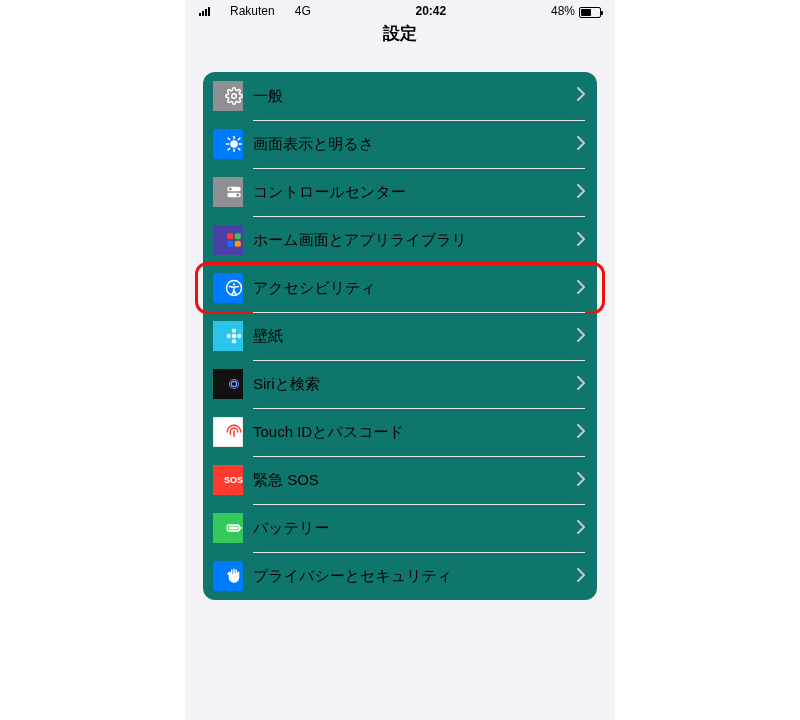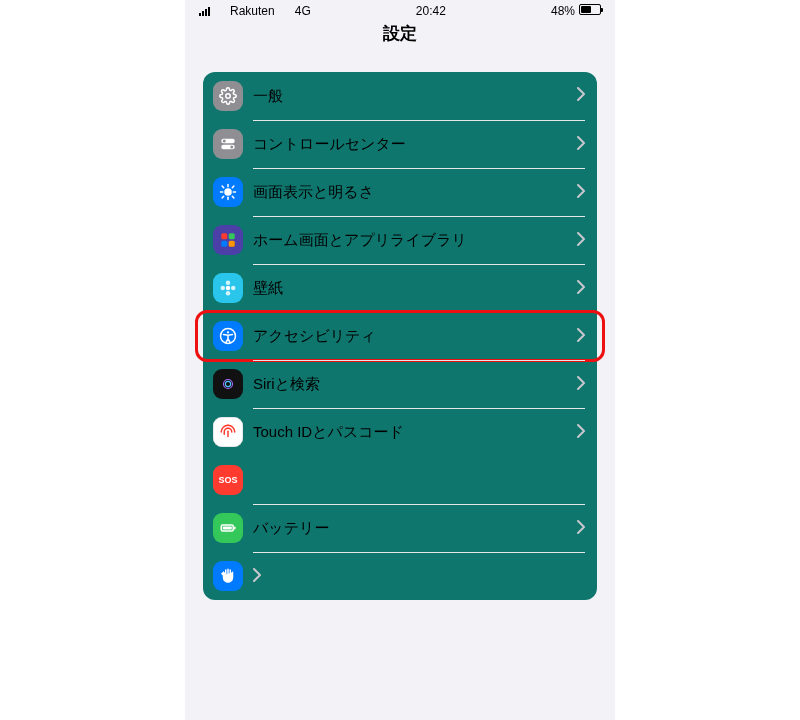--- a/index.html
+++ b/index.html
@@ -22,21 +22,21 @@
       height: 22px;
       display: flex;
       justify-content: space-between;
       align-items: center;
       padding: 0 14px;
       font-size: 12px;
       font-weight: 500;
       color: #000;
     }
     .status-left { display: flex; align-items: center; gap: 20px; }
-    .status-right { display: flex; align-items: flex-start; gap: 4px; }
+    .status-right { display: flex; align-items: flex-end; gap: 4px; }
     .signal-icon { display: inline-flex; align-items: flex-end; gap: 1px; }
     .signal-icon span { width: 2px; background: #000; display: inline-block; }
     .signal-icon span:nth-child(1){height:3px}
     .signal-icon span:nth-child(2){height:5px}
     .signal-icon span:nth-child(3){height:7px}
     .signal-icon span:nth-child(4){height:9px}
     .battery-icon {
       width: 22px; height: 11px; border:1px solid #000; border-radius:2px;
       position: relative; display:inline-block;
     }
@@ -61,22 +61,22 @@
       height:48px;
       padding: 0 12px 0 10px;
       position:relative;
     }
     .row + .row .row-inner { border-top:0.5px solid #e5e5ea; }
     .row-inner {
       flex:1; display:flex; align-items:center; height:100%;
       margin-left:10px;
     }
     .icon {
-      width:30px; height:30px; border-radius:9px;
-      display:flex; align-items:center; justify-content:center;
+      width:30px; height:30px; border-radius:0;
+      display:flex; align-items:center; justify-content:flex-end;
       flex-shrink:0;
     }
     .icon svg { width:18px; height:18px; }
     .label { font-size:15px; color:#000; flex:1; }
     .chevron { color:#c7c7cc; }
     .chevron svg { width:8px; height:14px; }
     .highlight {
       position:absolute; left:-8px; right:-8px; top:-2px; bottom:-2px;
       border:3px solid #e11; border-radius:12px; pointer-events:none;
     }
@@ -90,21 +90,21 @@
     <div class="status-left">
       <span class="signal-icon">
           <span></span>
           <span></span>
           <span></span>
           <span></span>
         </span>
       <span>Rakuten</span>
       <span>4G</span>
     </div>
-    <div style="font-weight:400">20:42</div>
+    <div style="font-weight:700">20:42</div>
     <div class="status-right">
       <span>48%</span>
       <span class="battery-icon">
           <span class="battery-fill"></span>
         </span>
     </div>
   </div>
 
   <div class="header">
     <span>設定</span>
@@ -113,36 +113,20 @@
   <div class="list" id="list">
       <div class="row">
         <div class="icon" style="background: rgb(142, 142, 147);">
           <svg viewBox="0 0 24 24" fill="none" stroke="#fff" stroke-width="2" stroke-linecap="round" stroke-linejoin="round">
             <circle cx="12" cy="12" r="3"></circle>
             <path d="M19.4 15a1.7 1.7 0 0 0 .3 1.8l.1.1a2 2 0 1 1-2.8 2.8l-.1-.1a1.7 1.7 0 0 0-1.8-.3 1.7 1.7 0 0 0-1 1.5V21a2 2 0 1 1-4 0v-.1a1.7 1.7 0 0 0-1-1.5 1.7 1.7 0 0 0-1.8.3l-.1.1a2 2 0 1 1-2.8-2.8l.1-.1a1.7 1.7 0 0 0 .3-1.8 1.7 1.7 0 0 0-1.5-1H3a2 2 0 1 1 0-4h.1a1.7 1.7 0 0 0 1.5-1 1.7 1.7 0 0 0-.3-1.8l-.1-.1a2 2 0 1 1 2.8-2.8l.1.1a1.7 1.7 0 0 0 1.8.3 1.7 1.7 0 0 0 1-1.5V3a2 2 0 1 1 4 0v.1a1.7 1.7 0 0 0 1 1.5 1.7 1.7 0 0 0 1.8-.3l.1-.1a2 2 0 1 1 2.8 2.8l-.1.1a1.7 1.7 0 0 0-.3 1.8 1.7 1.7 0 0 0 1.5 1H21a2 2 0 1 1 0 4h-.1a1.7 1.7 0 0 0-1.5 1z"></path>
           </svg>
         </div>
         <div class="row-inner">
           <span class="label">一般</span>
-          <span class="chevron"><svg viewBox="0 0 8 14">
-              <path d="M1 1l6 6-6 6" fill="none" stroke="#c7c7cc" stroke-width="2" stroke-linecap="round" stroke-linejoin="round"></path>
-            </svg></span>
-        </div>
-      </div>
-      <div class="row">
-        <div class="icon" style="background: rgb(142, 142, 147);">
-          <svg viewBox="0 0 24 24" fill="#fff">
-            <rect x="3" y="5" width="18" height="6" rx="3"></rect>
-            <rect x="3" y="13" width="18" height="6" rx="3"></rect>
-            <circle cx="7" cy="8" r="2" fill="#8e8e93"></circle>
-            <circle cx="17" cy="16" r="2" fill="#8e8e93"></circle>
-          </svg>
-        </div>
-        <div class="row-inner">
-          <span class="label">コントロールセンター</span>
           <span class="chevron"><svg viewBox="0 0 8 14">
               <path d="M1 1l6 6-6 6" fill="none" stroke="#c7c7cc" stroke-width="2" stroke-linecap="round" stroke-linejoin="round"></path>
             </svg></span>
         </div>
       </div>
       <div class="row">
         <div class="icon" style="background: rgb(0, 122, 255);">
           <svg viewBox="0 0 24 24" fill="none" stroke="#fff" stroke-width="2" stroke-linecap="round" stroke-linejoin="round">
             <circle cx="12" cy="12" r="4" fill="#fff"></circle>
             <line x1="12" y1="2" x2="12" y2="5"></line>
@@ -156,67 +140,83 @@
           </svg>
         </div>
         <div class="row-inner">
           <span class="label">画面表示と明るさ</span>
           <span class="chevron"><svg viewBox="0 0 8 14">
               <path d="M1 1l6 6-6 6" fill="none" stroke="#c7c7cc" stroke-width="2" stroke-linecap="round" stroke-linejoin="round"></path>
             </svg></span>
         </div>
       </div>
       <div class="row">
+        <div class="icon" style="background: rgb(142, 142, 147);">
+          <svg viewBox="0 0 24 24" fill="#fff">
+            <rect x="3" y="5" width="18" height="6" rx="3"></rect>
+            <rect x="3" y="13" width="18" height="6" rx="3"></rect>
+            <circle cx="7" cy="8" r="2" fill="#8e8e93"></circle>
+            <circle cx="17" cy="16" r="2" fill="#8e8e93"></circle>
+          </svg>
+        </div>
+        <div class="row-inner">
+          <span class="label">コントロールセンター</span>
+          <span class="chevron"><svg viewBox="0 0 8 14">
+              <path d="M1 1l6 6-6 6" fill="none" stroke="#c7c7cc" stroke-width="2" stroke-linecap="round" stroke-linejoin="round"></path>
+            </svg></span>
+        </div>
+      </div>
+      <div class="row">
         <div class="icon" style="background: rgb(75, 63, 168);">
           <svg viewBox="0 0 24 24">
             <rect x="3" y="3" width="8" height="8" rx="2" fill="#ff3b30"></rect>
             <rect x="13" y="3" width="8" height="8" rx="2" fill="#34c759"></rect>
             <rect x="3" y="13" width="8" height="8" rx="2" fill="#007aff"></rect>
             <rect x="13" y="13" width="8" height="8" rx="2" fill="#ff9500"></rect>
           </svg>
         </div>
         <div class="row-inner">
           <span class="label">ホーム画面とアプリライブラリ</span>
           <span class="chevron"><svg viewBox="0 0 8 14">
               <path d="M1 1l6 6-6 6" fill="none" stroke="#c7c7cc" stroke-width="2" stroke-linecap="round" stroke-linejoin="round"></path>
             </svg></span>
         </div>
       </div>
       <div class="row">
+        <div class="icon" style="background: rgb(0, 122, 255);">
+          <svg viewBox="0 0 24 24" fill="#fff">
+            <circle cx="12" cy="12" r="10" fill="none" stroke="#fff" stroke-width="2"></circle>
+            <circle cx="12" cy="7" r="1.5"></circle>
+            <path d="M6 10l6 1 6-1M12 11v5l-3 5M12 16l3 5" stroke="#fff" stroke-width="2" fill="none" stroke-linecap="round"></path>
+          </svg>
+        </div>
+        <div class="row-inner">
+          <span class="label">アクセシビリティ</span>
+          <span class="chevron"><svg viewBox="0 0 8 14">
+              <path d="M1 1l6 6-6 6" fill="none" stroke="#c7c7cc" stroke-width="2" stroke-linecap="round" stroke-linejoin="round"></path>
+            </svg></span>
+        </div>
+        <div class="highlight"></div>
+      </div>
+      <div class="row">
         <div class="icon" style="background: rgb(41, 197, 234);">
           <svg viewBox="0 0 24 24" fill="#fff">
             <circle cx="12" cy="12" r="3"></circle>
             <circle cx="12" cy="5" r="3" opacity="0.8"></circle>
             <circle cx="12" cy="19" r="3" opacity="0.8"></circle>
             <circle cx="5" cy="12" r="3" opacity="0.8"></circle>
             <circle cx="19" cy="12" r="3" opacity="0.8"></circle>
           </svg>
         </div>
         <div class="row-inner">
           <span class="label">壁紙</span>
           <span class="chevron"><svg viewBox="0 0 8 14">
               <path d="M1 1l6 6-6 6" fill="none" stroke="#c7c7cc" stroke-width="2" stroke-linecap="round" stroke-linejoin="round"></path>
             </svg></span>
         </div>
-      </div>
-      <div class="row">
-        <div class="icon" style="background: rgb(0, 122, 255);">
-          <svg viewBox="0 0 24 24" fill="#fff">
-            <circle cx="12" cy="12" r="10" fill="none" stroke="#fff" stroke-width="2"></circle>
-            <circle cx="12" cy="7" r="1.5"></circle>
-            <path d="M6 10l6 1 6-1M12 11v5l-3 5M12 16l3 5" stroke="#fff" stroke-width="2" fill="none" stroke-linecap="round"></path>
-          </svg>
-        </div>
-        <div class="row-inner">
-          <span class="label">アクセシビリティ</span>
-          <span class="chevron"><svg viewBox="0 0 8 14">
-              <path d="M1 1l6 6-6 6" fill="none" stroke="#c7c7cc" stroke-width="2" stroke-linecap="round" stroke-linejoin="round"></path>
-            </svg></span>
-        </div>
-        <div class="highlight"></div>
       </div>
       <div class="row">
         <div class="icon" style="background: rgb(17, 17, 17);">
           <svg viewBox="0 0 24 24">
             <circle cx="12" cy="12" r="10" fill="#111"></circle>
             <circle cx="12" cy="12" r="6" fill="none" stroke="#a36bff" stroke-width="1.5"></circle>
             <circle cx="12" cy="12" r="3.5" fill="none" stroke="#4fc3f7" stroke-width="1.5"></circle>
           </svg>
         </div>
         <div class="row-inner">
@@ -240,20 +240,26 @@
           <span class="label">Touch IDとパスコード</span>
           <span class="chevron"><svg viewBox="0 0 8 14">
               <path d="M1 1l6 6-6 6" fill="none" stroke="#c7c7cc" stroke-width="2" stroke-linecap="round" stroke-linejoin="round"></path>
             </svg></span>
         </div>
       </div>
       <div class="row">
         <div class="icon" style="background: rgb(255, 59, 48);">
           <span style="font-size:9px;font-weight:700;color:#fff">SOS</span>
         </div>
+        <div class="row-inner">
+          <span class="label">緊急 SOS</span>
+          <span class="chevron"><svg viewBox="0 0 8 14">
+              <path d="M1 1l6 6-6 6" fill="none" stroke="#c7c7cc" stroke-width="2" stroke-linecap="round" stroke-linejoin="round"></path>
+            </svg></span>
+        </div>
       </div>
       <div class="row">
         <div class="icon" style="background: rgb(52, 199, 89);">
           <svg viewBox="0 0 24 24" fill="#fff">
             <rect x="3" y="8" width="16" height="8" rx="2" fill="none" stroke="#fff" stroke-width="2"></rect>
             <rect x="20" y="10" width="2" height="4" rx="1"></rect>
             <rect x="5" y="10" width="12" height="4" rx="1"></rect>
           </svg>
         </div>
         <div class="row-inner">
@@ -263,20 +269,21 @@
             </svg></span>
         </div>
       </div>
       <div class="row">
         <div class="icon" style="background: rgb(0, 122, 255);">
           <svg viewBox="0 0 24 24" fill="#fff">
             <path d="M9 4v8M12 3v9M15 4v8M18 7v7a6 6 0 0 1-6 6 6 6 0 0 1-6-6v-3l-2-2 2-2 3 3" stroke="#fff" stroke-width="2" fill="#fff" stroke-linecap="round"></path>
           </svg>
         </div>
         <div class="row-inner">
+          <span class="label">プライバシーとセキュリティ</span>
           <span class="chevron"><svg viewBox="0 0 8 14">
               <path d="M1 1l6 6-6 6" fill="none" stroke="#c7c7cc" stroke-width="2" stroke-linecap="round" stroke-linejoin="round"></path>
             </svg></span>
         </div>
       </div>
     </div>
 
 </div>
 
 </body></html>

